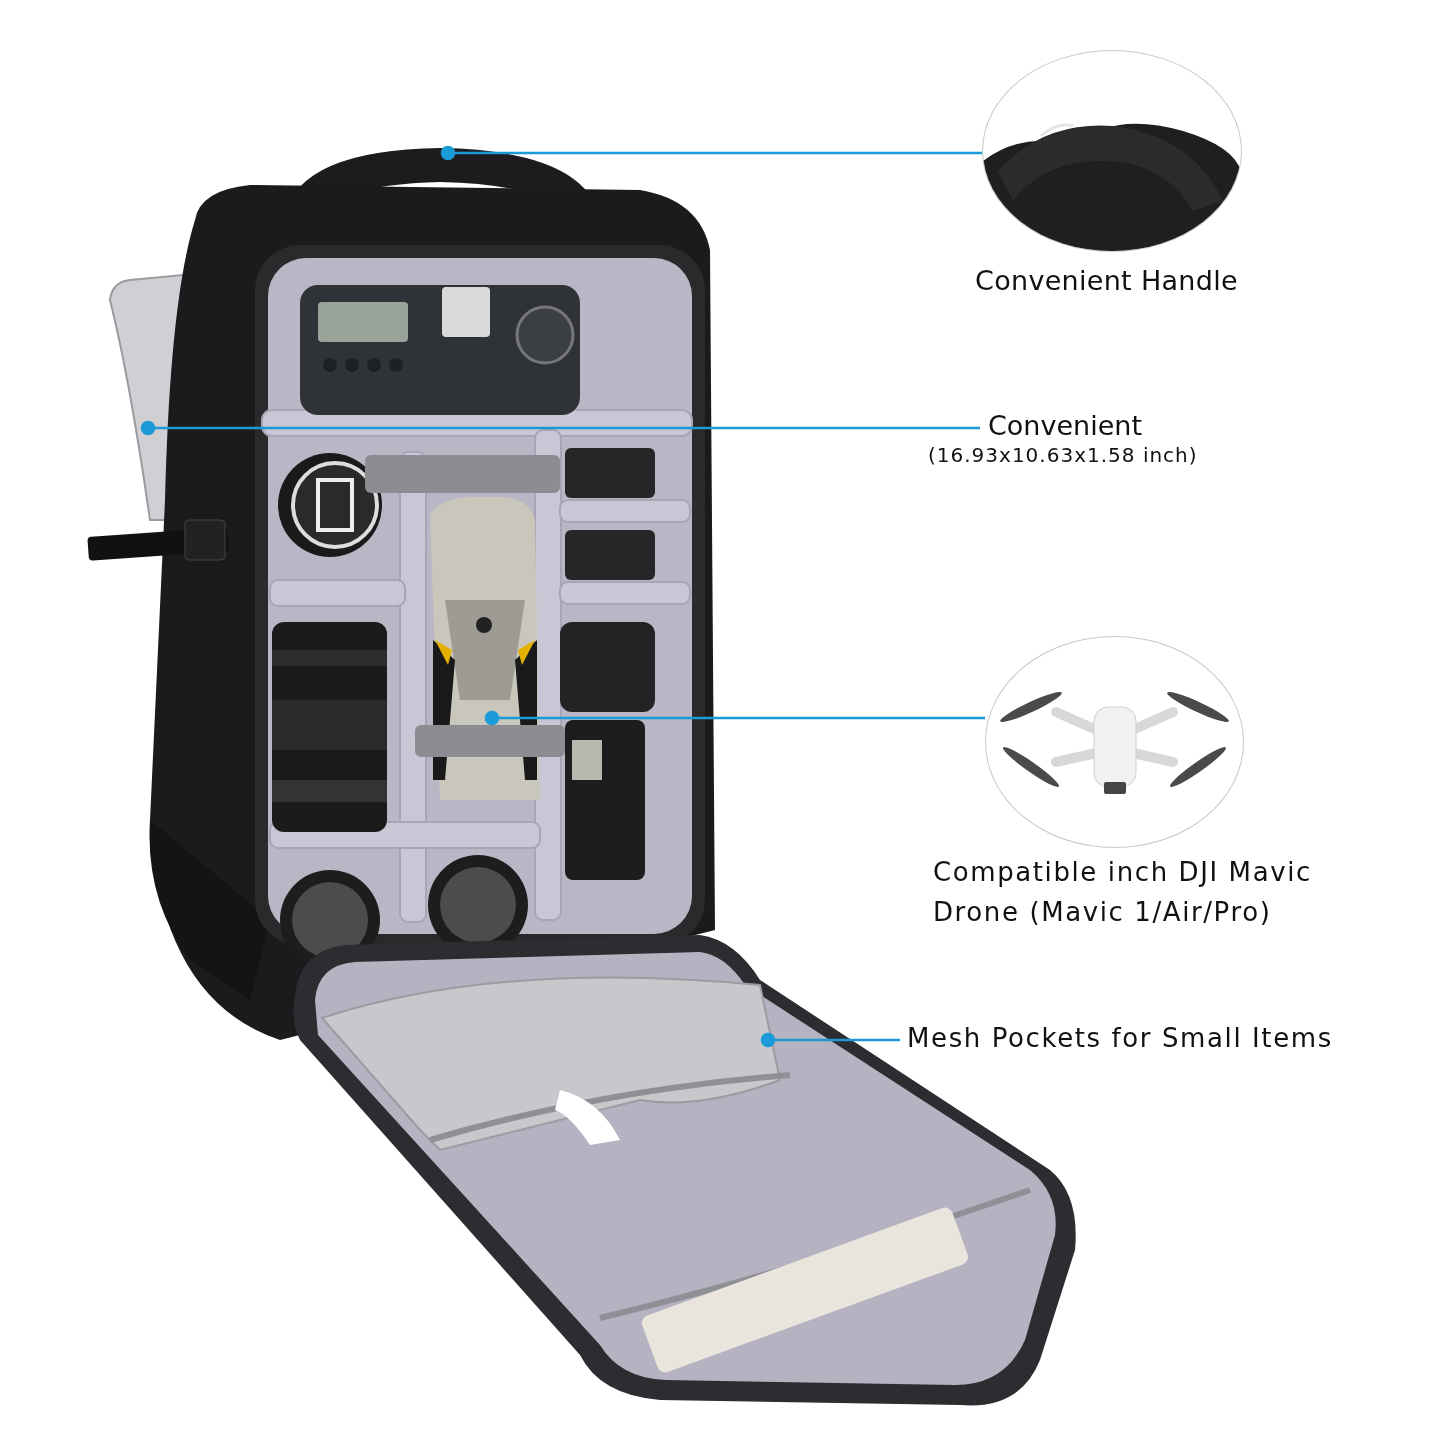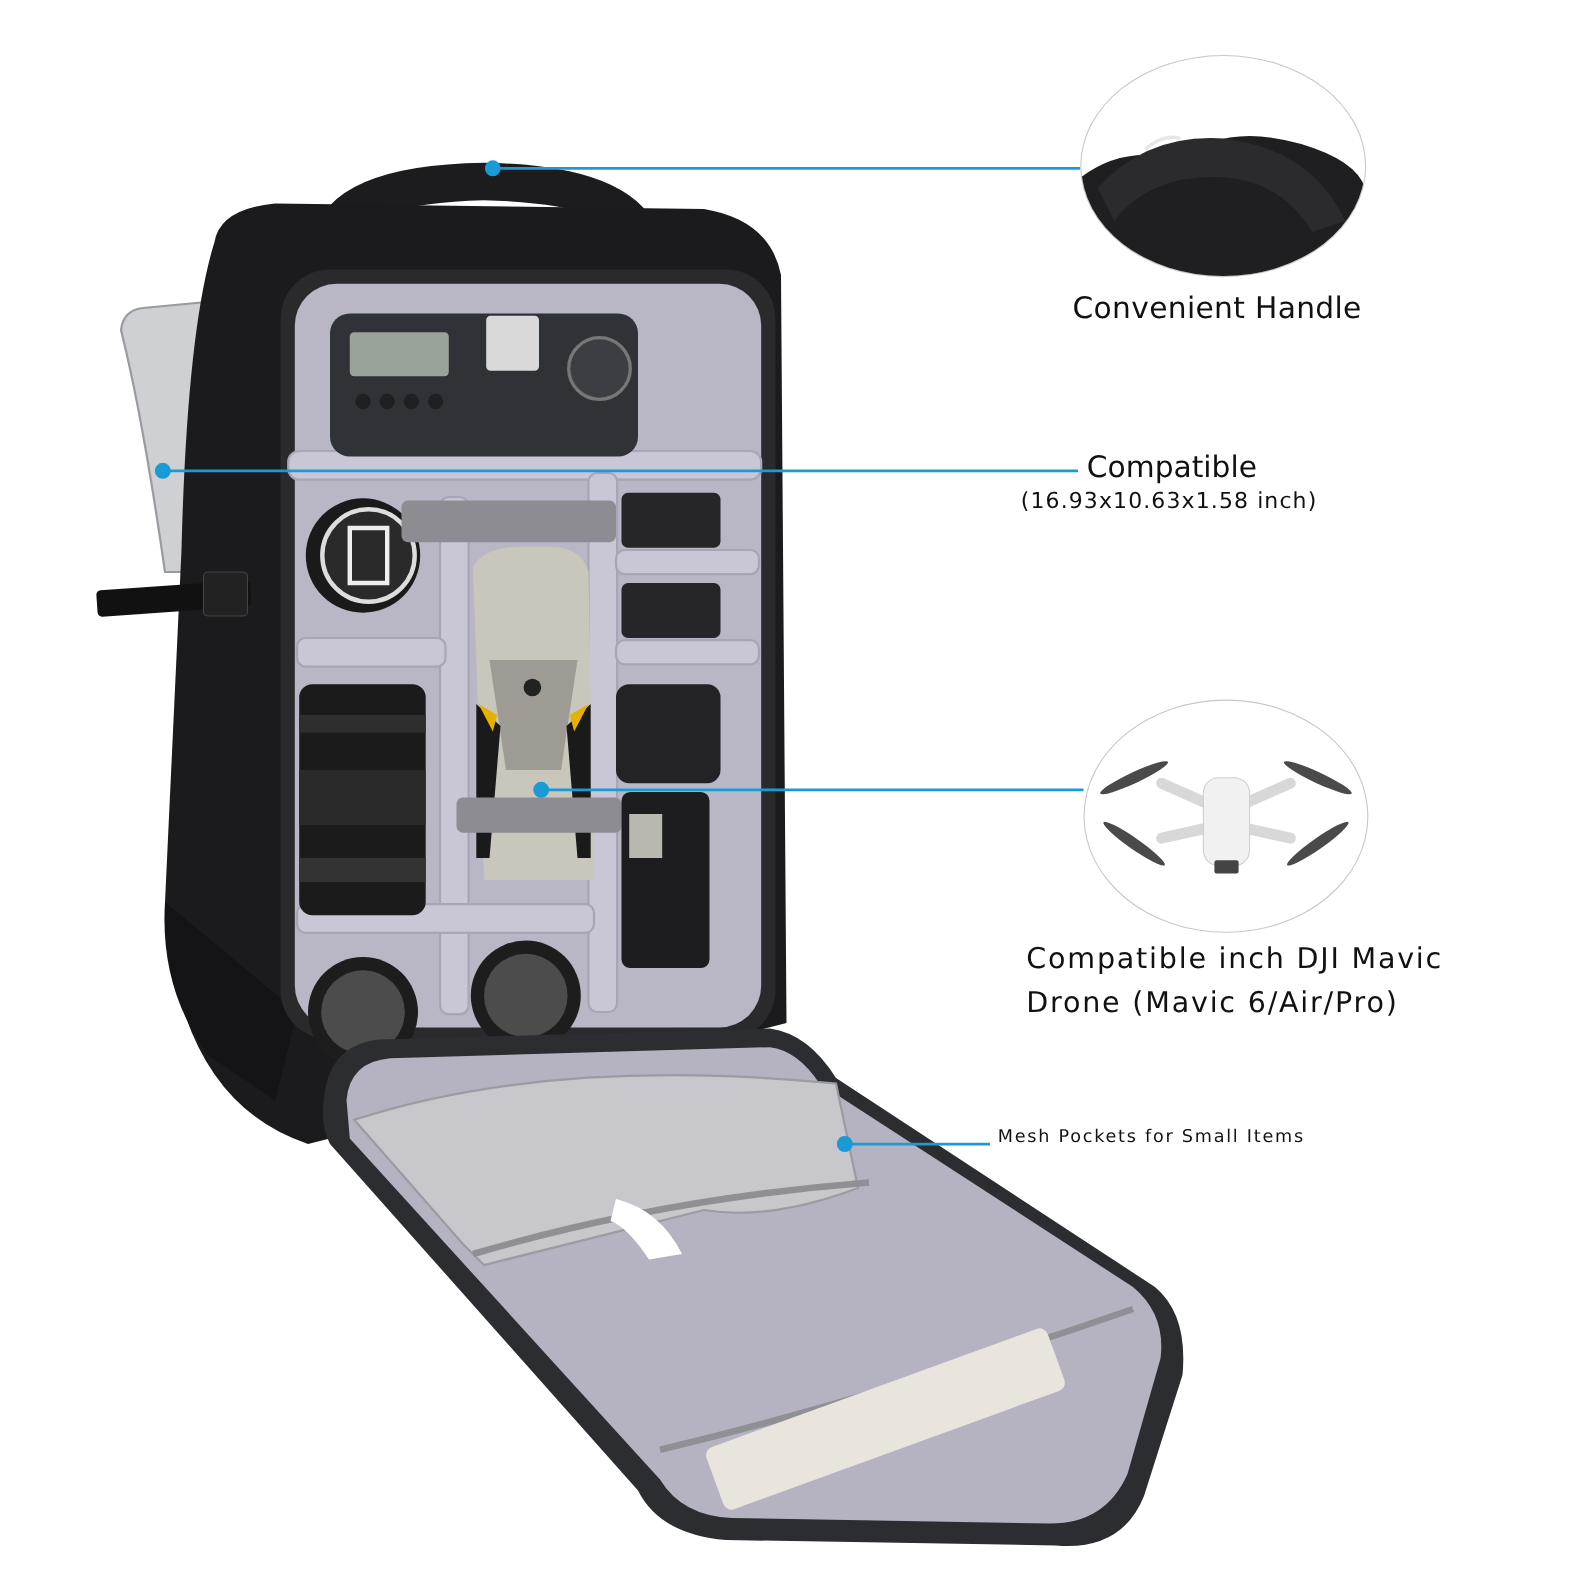--- a/index.html
+++ b/index.html
@@ -4,21 +4,21 @@
 <style>
   html,body{margin:0;padding:0;background:#ffffff;}
   body{width:1445px;height:1445px;position:relative;overflow:hidden;font-family:"DejaVu Sans","Liberation Sans",sans-serif;}
   .stage{position:absolute;left:0;top:0;width:1444px;height:1445px;}
   .label{position:absolute;color:#111;font-family:"DejaVu Sans",sans-serif;white-space:nowrap;}
   .l-handle{left:975px;top:265px;font-size:27px;letter-spacing:0.3px;}
   .l-comp{left:988px;top:410px;font-size:27px;}
   .l-comp-sub{left:928px;top:443px;font-size:20px;letter-spacing:1px;}
   .l-drone1{left:933px;top:857px;font-size:26px;letter-spacing:1.6px;}
   .l-drone2{left:933px;top:897px;font-size:26px;letter-spacing:1.6px;}
-  .l-mesh{left:907px;top:1023px;font-size:16px;letter-spacing:1.6px;}
+  .l-mesh{left:907px;top:1023px;font-size:26px;letter-spacing:1.6px;}
   .circle{position:absolute;border-radius:50%;border:1.5px solid #c8c8c8;overflow:hidden;background:#fff;}
   .c-handle{left:982px;top:50px;width:258px;height:200px;}
   .c-drone{left:985px;top:636px;width:257px;height:210px;}
   svg{position:absolute;left:0;top:0;}
 </style>
 </head>
 <body>
 
 <div class="stage">
 
@@ -144,18 +144,18 @@
       <g fill="#4a4a4a">
         <ellipse cx="45" cy="70" rx="34" ry="5" transform="rotate(-25 45 70)"></ellipse>
         <ellipse cx="212" cy="70" rx="34" ry="5" transform="rotate(25 212 70)"></ellipse>
         <ellipse cx="45" cy="130" rx="34" ry="5" transform="rotate(35 45 130)"></ellipse>
         <ellipse cx="212" cy="130" rx="34" ry="5" transform="rotate(-35 212 130)"></ellipse>
       </g>
     </svg>
   </div>
 
   <div class="label l-handle">Convenient Handle</div>
-  <div class="label l-comp">Compatible</div>
+  <div class="label l-comp">Convenient</div>
   <div class="label l-comp-sub">(16.93x10.63x1.58 inch)</div>
   <div class="label l-drone1">Compatible inch DJI Mavic</div>
-  <div class="label l-drone2">Drone (Mavic 6/Air/Pro)</div>
+  <div class="label l-drone2">Drone (Mavic 1/Air/Pro)</div>
   <div class="label l-mesh">Mesh Pockets for Small Items</div>
 </div>
 
 </body></html>

